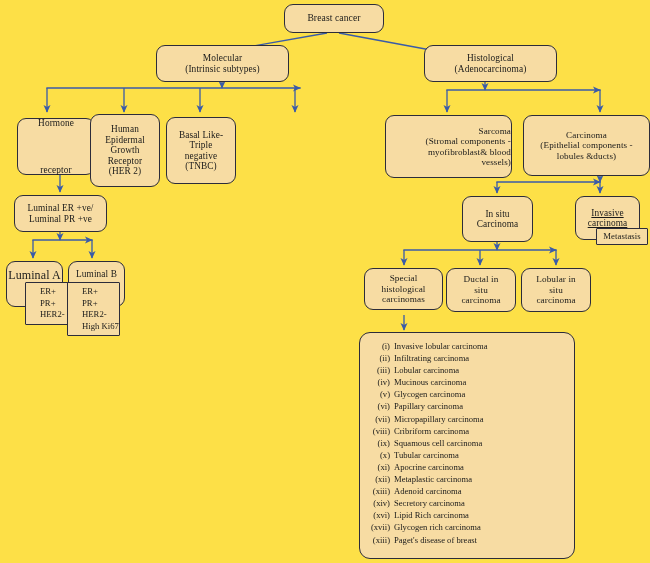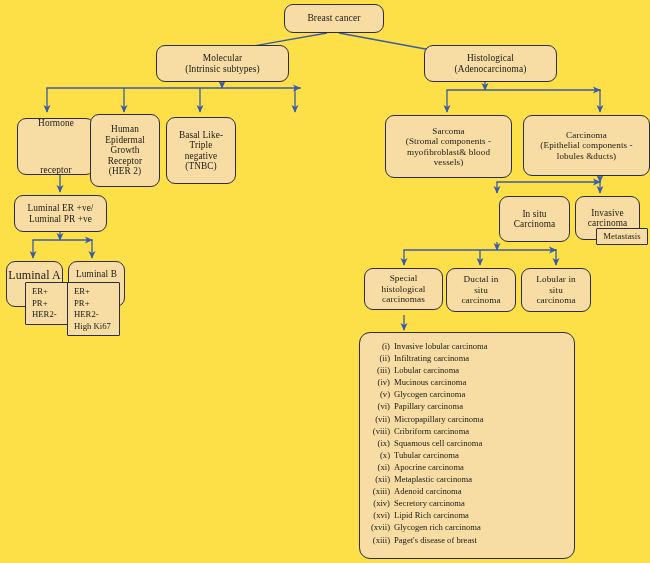--- a/index.html
+++ b/index.html
@@ -69,21 +69,21 @@
     box-sizing:border-box;
     background:#f7dca3;
     border:1.1px solid #2c2c3a;
     border-radius:1px;
     z-index:3;
     padding:3px 5px 3px 6px;
     text-align:left;
     font-size:8.7px;
     line-height:11.6px;
   }
-  .detail span{display:block;white-space:nowrap;}
+  .detail span{display:block;white-space:nowrap;margin-left:8px;}
 </style>
 </head>
 <body>
 
 <div id="canvas">
 
   <svg id="wires" viewBox="0 0 650 563">
     <defs>
       <marker id="ah" markerWidth="7" markerHeight="7" refX="5.4" refY="3" orient="auto">
         <path d="M0,0.3 L6,3 L0,5.7 L1.5,3 Z" fill="#3a5ba8"></path>
@@ -182,39 +182,39 @@
     <span>HER2-</span>
   </div>
 
   <div class="detail" style="left:67px;top:282px;width:53px;">
     <span>ER+</span>
     <span>PR+</span>
     <span>HER2-</span>
     <span>High Ki67</span>
   </div>
 
-  <div class="node" style="left:385px;top:115px;width:127px;height:63px;font-size:9.1px;">
+  <div class="node" style="left:385px;top:115px;width:127px;height:63px;font-size:9.1px;align-items:flex-end;">
     <span>Sarcoma</span>
     <span>(Stromal components -</span>
     <span>myofibroblast&amp; blood</span>
     <span>vessels)</span>
   </div>
 
   <div class="node" style="left:523px;top:115px;width:127px;height:61px;font-size:9.1px;">
     <span>Carcinoma</span>
     <span>(Epithelial components -</span>
     <span>lobules &amp;ducts)</span>
   </div>
 
-  <div class="node" style="left:462px;top:196px;width:71px;height:46px;font-size:9.3px;margin-left:37px;">
+  <div class="node" style="left:462px;top:196px;width:71px;height:46px;font-size:9.3px;">
     <span>In situ</span>
     <span>Carcinoma</span>
   </div>
 
-  <div class="node" style="left:575px;top:196px;width:65px;height:44px;font-size:9.3px;">
+  <div class="node" style="left:575px;top:196px;width:65px;height:44px;font-size:9.3px;text-decoration:underline;">
     <span>Invasive</span>
     <span>carcinoma</span>
   </div>
 
   <div class="node sq" style="left:596px;top:228px;width:52px;height:17px;font-size:8.7px;z-index:4;">
     <span>Metastasis</span>
   </div>
 
   <div class="node" style="left:364px;top:268px;width:79px;height:42px;font-size:9.2px;">
     <span>Special</span>

